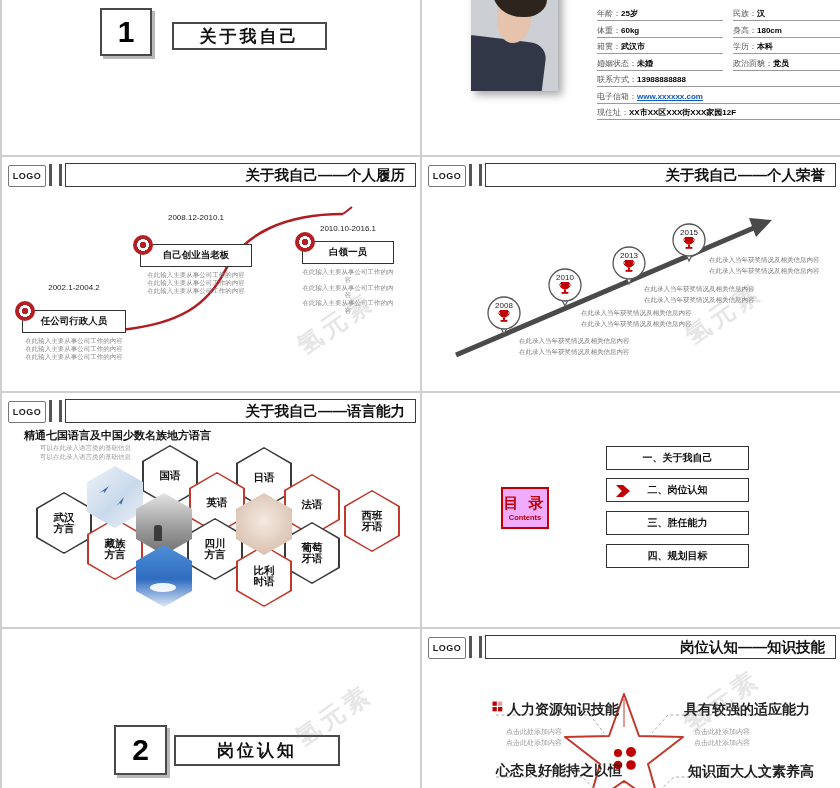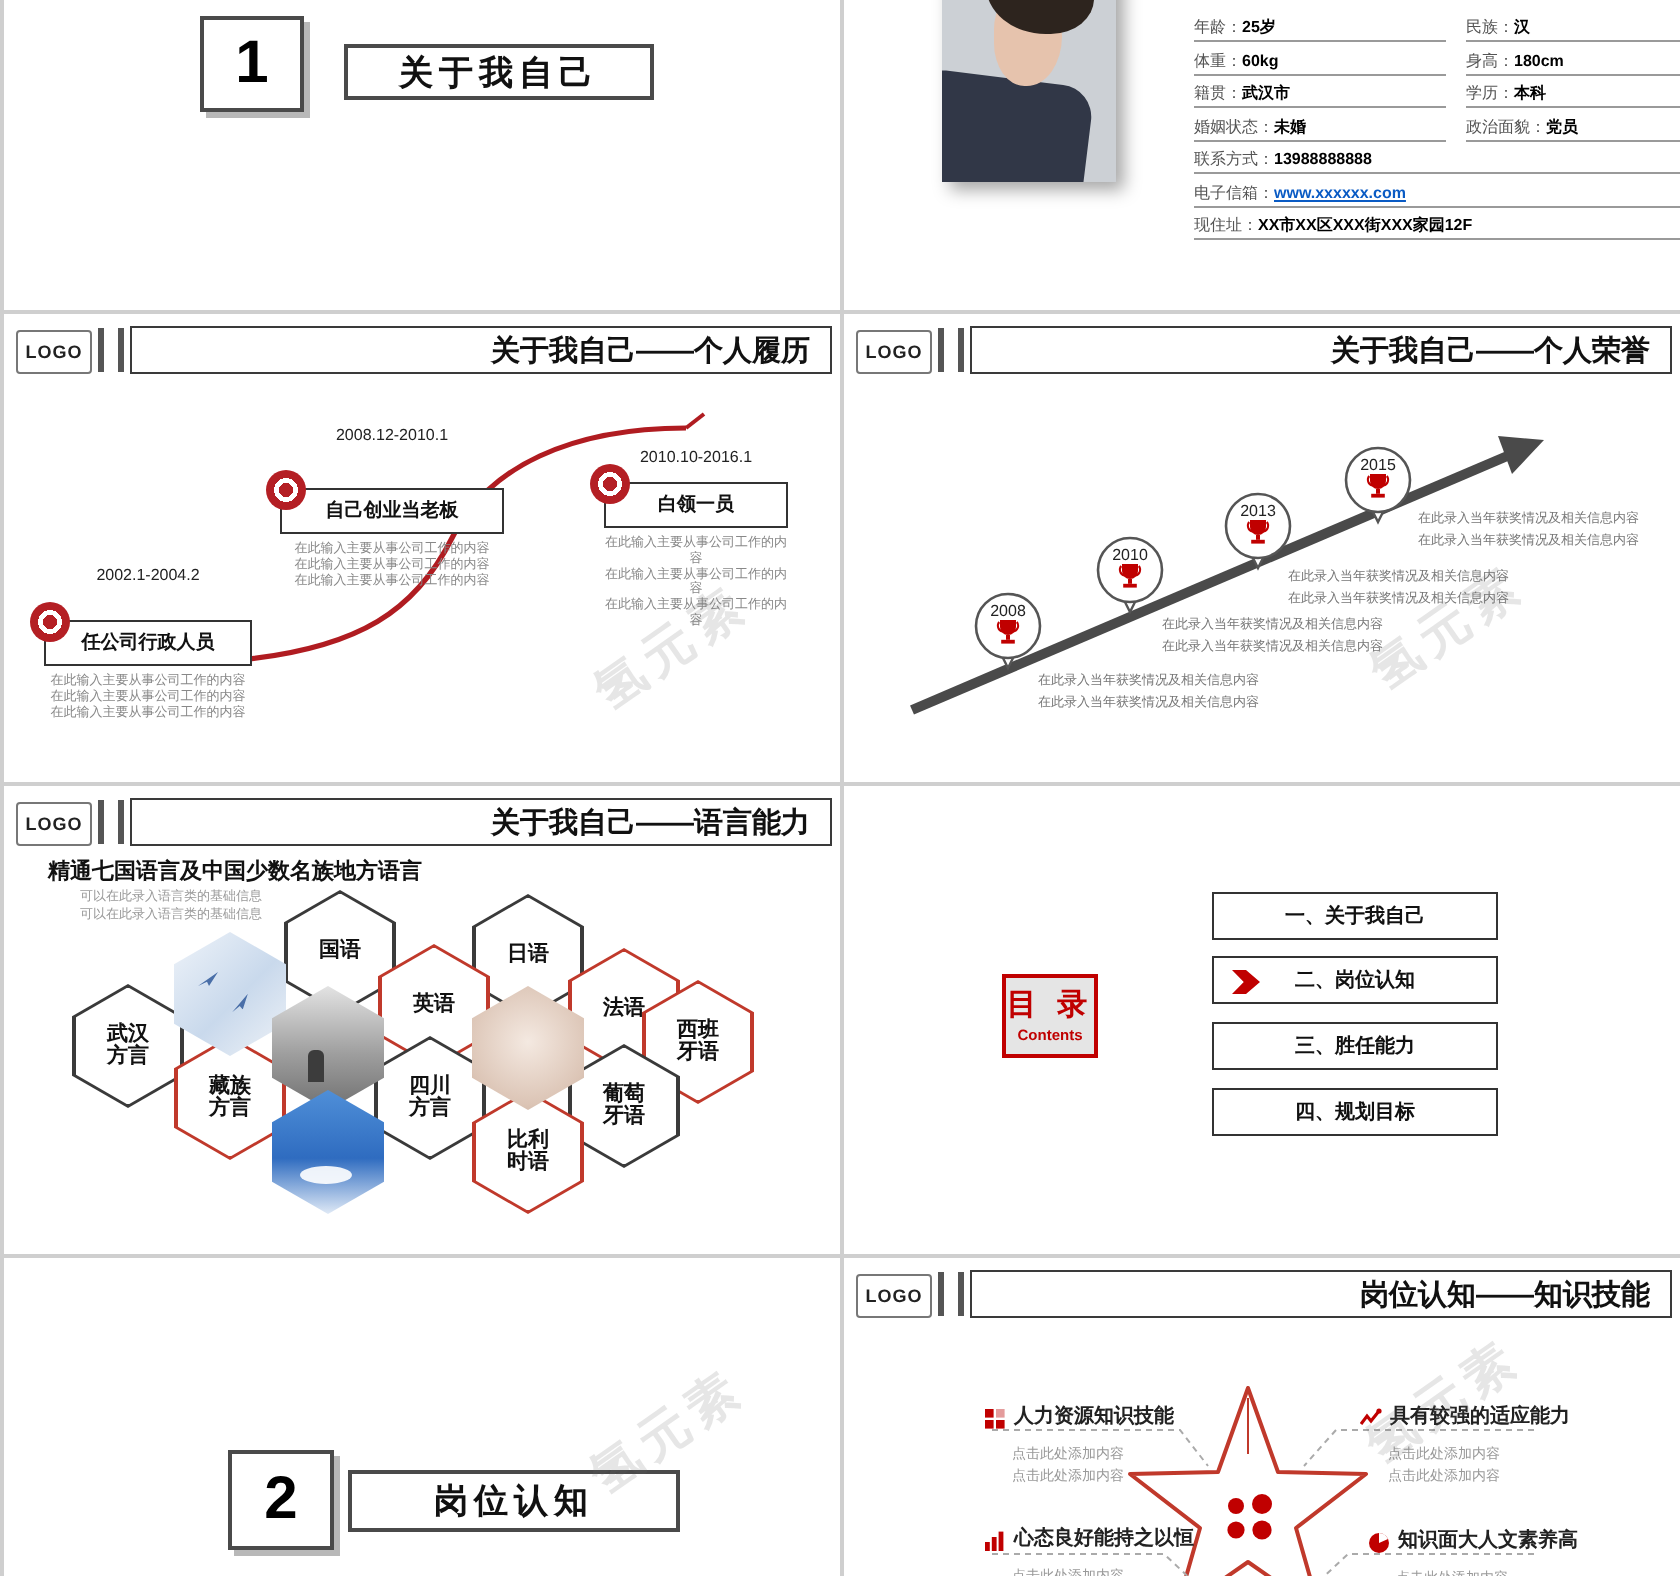--- a/index.html
+++ b/index.html
@@ -67,31 +67,31 @@
   .hx-planes{background:linear-gradient(135deg,#eef3f9 0%,#c9d9ec 55%,#eef2f7 100%);}
   .hx-person{background:linear-gradient(180deg,#e3e3e3 0%,#9e9e9e 55%,#707070 100%);}
   .hx-hands{background:radial-gradient(circle at 50% 45%,#f4e9e1 0%,#dcc5b6 70%,#c9ae9d 100%);}
   .hx-sky{background:linear-gradient(180deg,#4f8fd8 0%,#2f6cc0 55%,#dfe9f6 100%);}
   .plane{position:absolute;width:10px;height:7px;background:#4a6fa8;clip-path:polygon(0 100%,100% 0,55% 100%,45% 70%);}
   .cloud{position:absolute;width:26px;height:9px;background:#fff;border-radius:50%;opacity:.9;}
   .figure{position:absolute;width:8px;height:16px;background:#3c3c3c;border-radius:3px 3px 0 0;}
 
   
   .toc-box{position:absolute;left:79px;top:94px;width:48px;height:42px;border:2px solid #c00000;box-sizing:border-box;
-           display:flex;flex-direction:column;align-items:center;justify-content:center;background:#e5e5e5;}
+           display:flex;flex-direction:column;align-items:center;justify-content:center;background:#f0abfc;}
   .toc-zh{font-size:15px;font-weight:bold;color:#c00000;letter-spacing:3px;line-height:16px;}
   .toc-en{font-size:7.5px;font-weight:bold;color:#c00000;margin-top:2px;}
   .toc-item{position:absolute;left:184px;width:143px;height:24px;border:1.3px solid #333;box-sizing:border-box;background:#fff;
             display:flex;align-items:center;justify-content:center;font-weight:bold;font-size:10px;color:#111;}
   .chev{position:absolute;left:9px;top:6px;width:14px;height:12px;background:#c00000;
         clip-path:polygon(0 0,50% 0,100% 50%,50% 100%,0 100%,42% 50%);}
 
   
   .sk-item{position:absolute;width:130px;}
-  .sk-head{display:flex;align-items:flex-end;gap:4px;font-size:10px;font-weight:bold;color:#222;white-space:nowrap;}
+  .sk-head{display:flex;align-items:flex-start;gap:4px;font-size:14px;font-weight:bold;color:#222;white-space:nowrap;}
   .sk-body{margin:7px 0 0 14px;font-size:7px;color:#999;line-height:11px;white-space:nowrap;}
 </style>
 </head>
 <body>
 
 <div class="canvas">
 <div class="grid">
 
   <div class="prow">
 
@@ -298,21 +298,21 @@
             <span class="hex-label">日语</span>
           </div>
       <div class="hex rd" style="left:187px;top:79px;">
             <div class="hex-inner"></div>
             <span class="hex-label">英语</span>
           </div>
       <div class="hex rd" style="left:282px;top:81px;">
             <div class="hex-inner"></div>
             <span class="hex-label">法语</span>
           </div>
-      <div class="hex rd" style="left:319px;top:97px;">
+      <div class="hex rd" style="left:342px;top:97px;">
             <div class="hex-inner"></div>
             <span class="hex-label">西班
 牙语</span>
           </div>
       <div class="hex bk" style="left:34px;top:99px;">
             <div class="hex-inner"></div>
             <span class="hex-label">武汉
 方言</span>
           </div>
       <div class="hex rd" style="left:85px;top:125px;">

